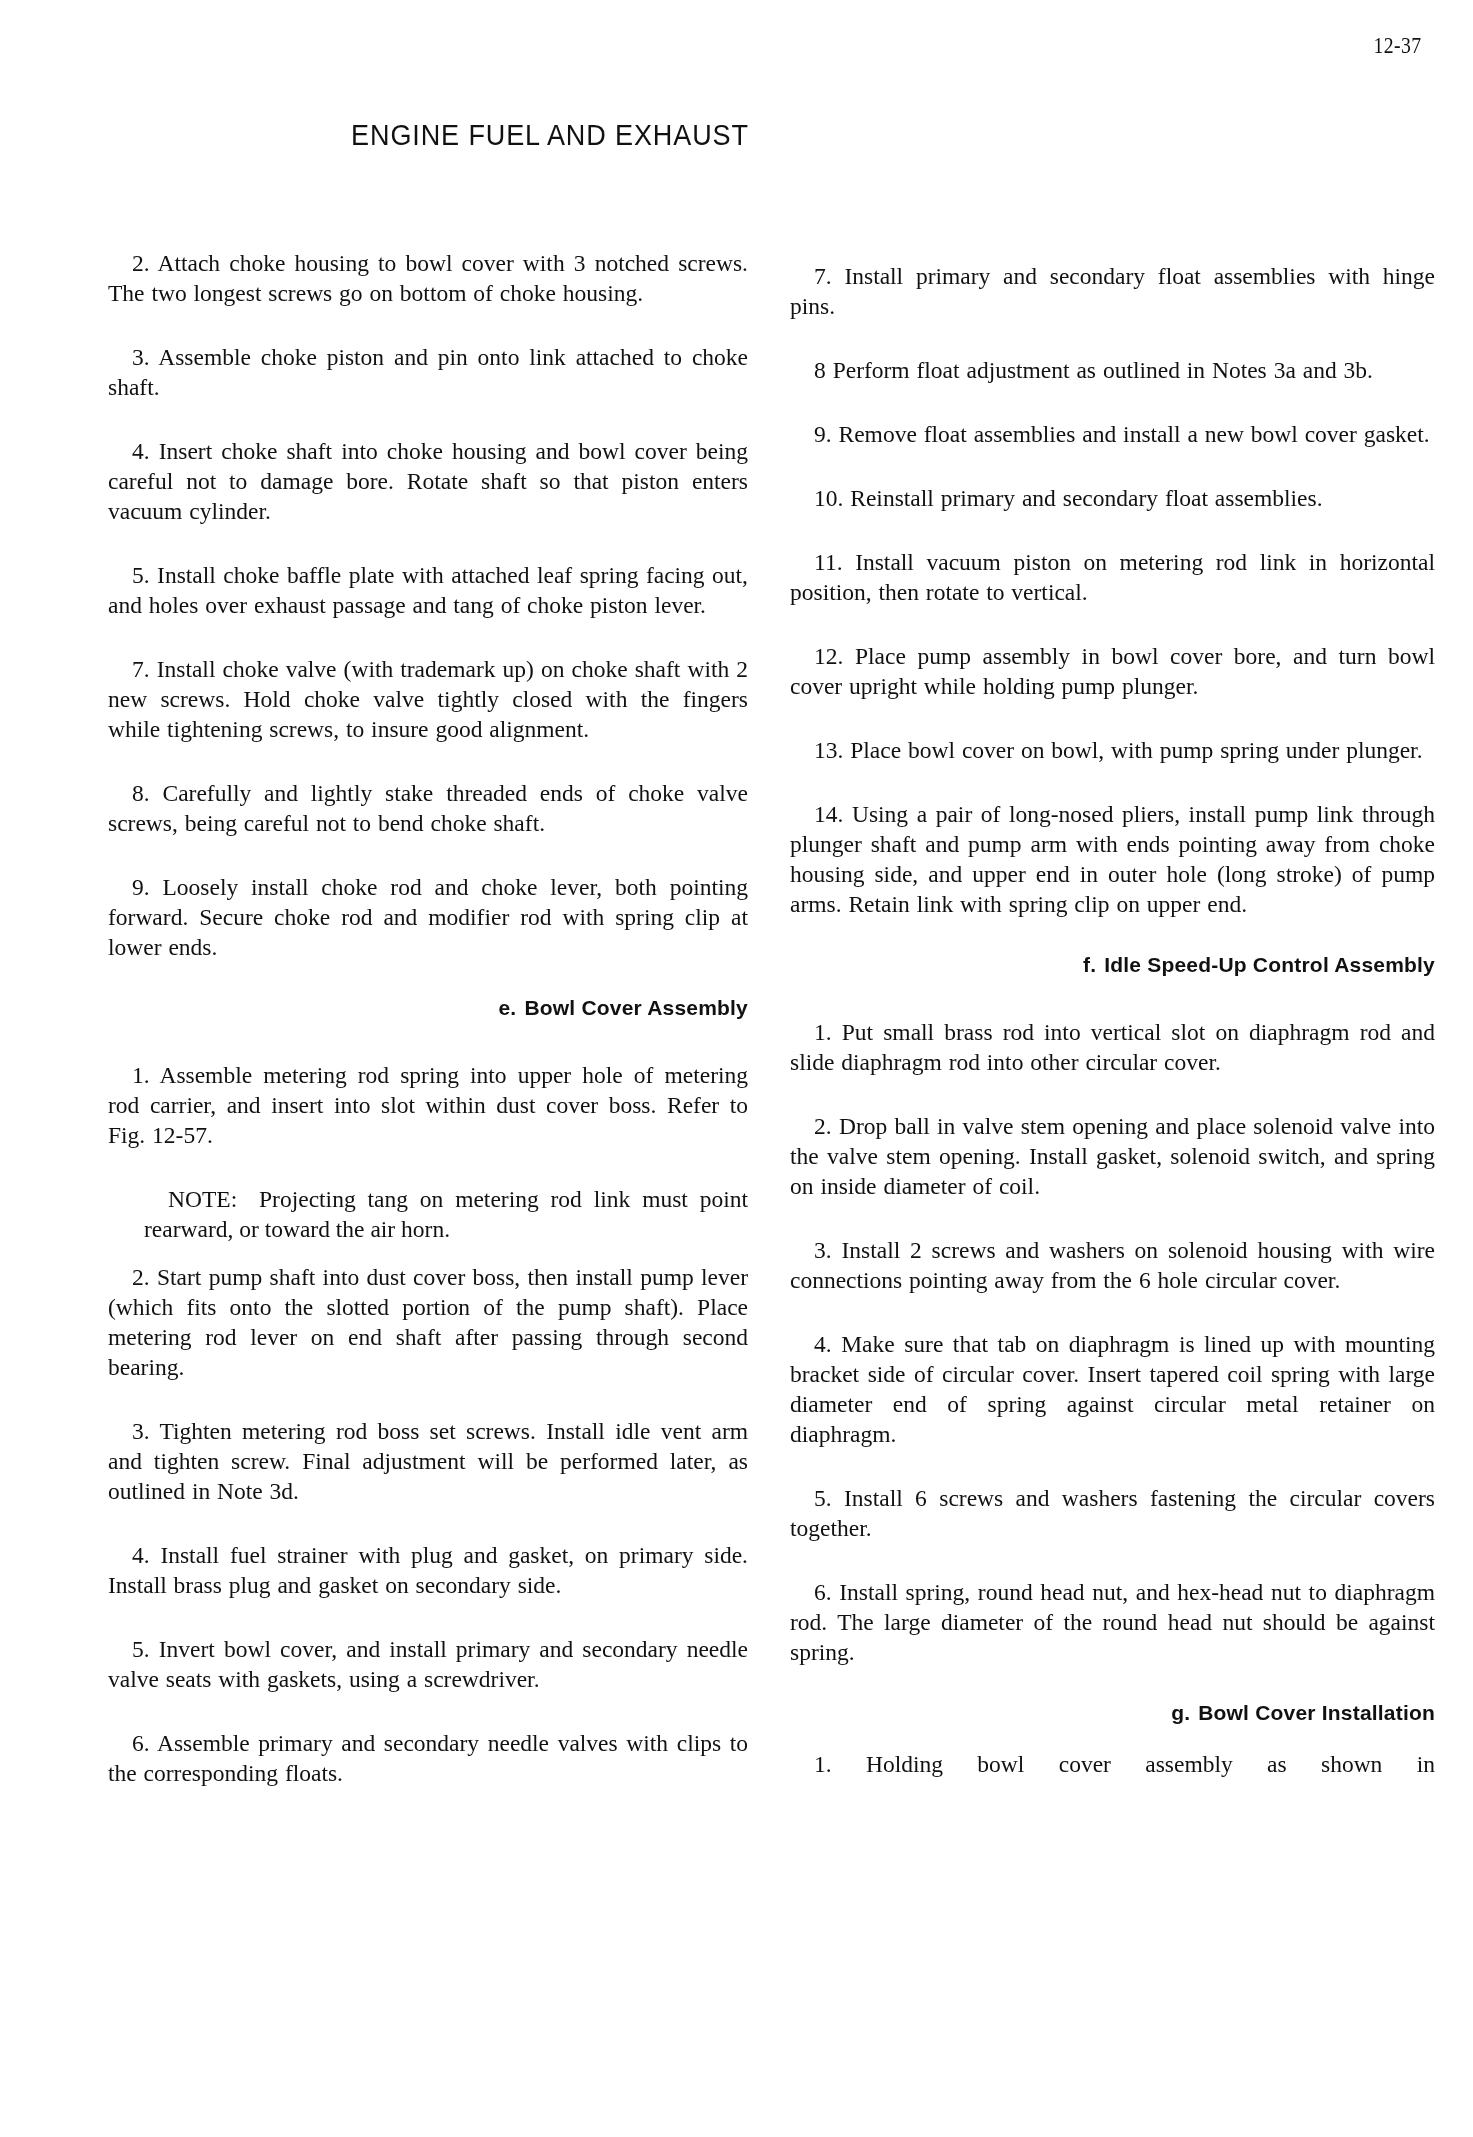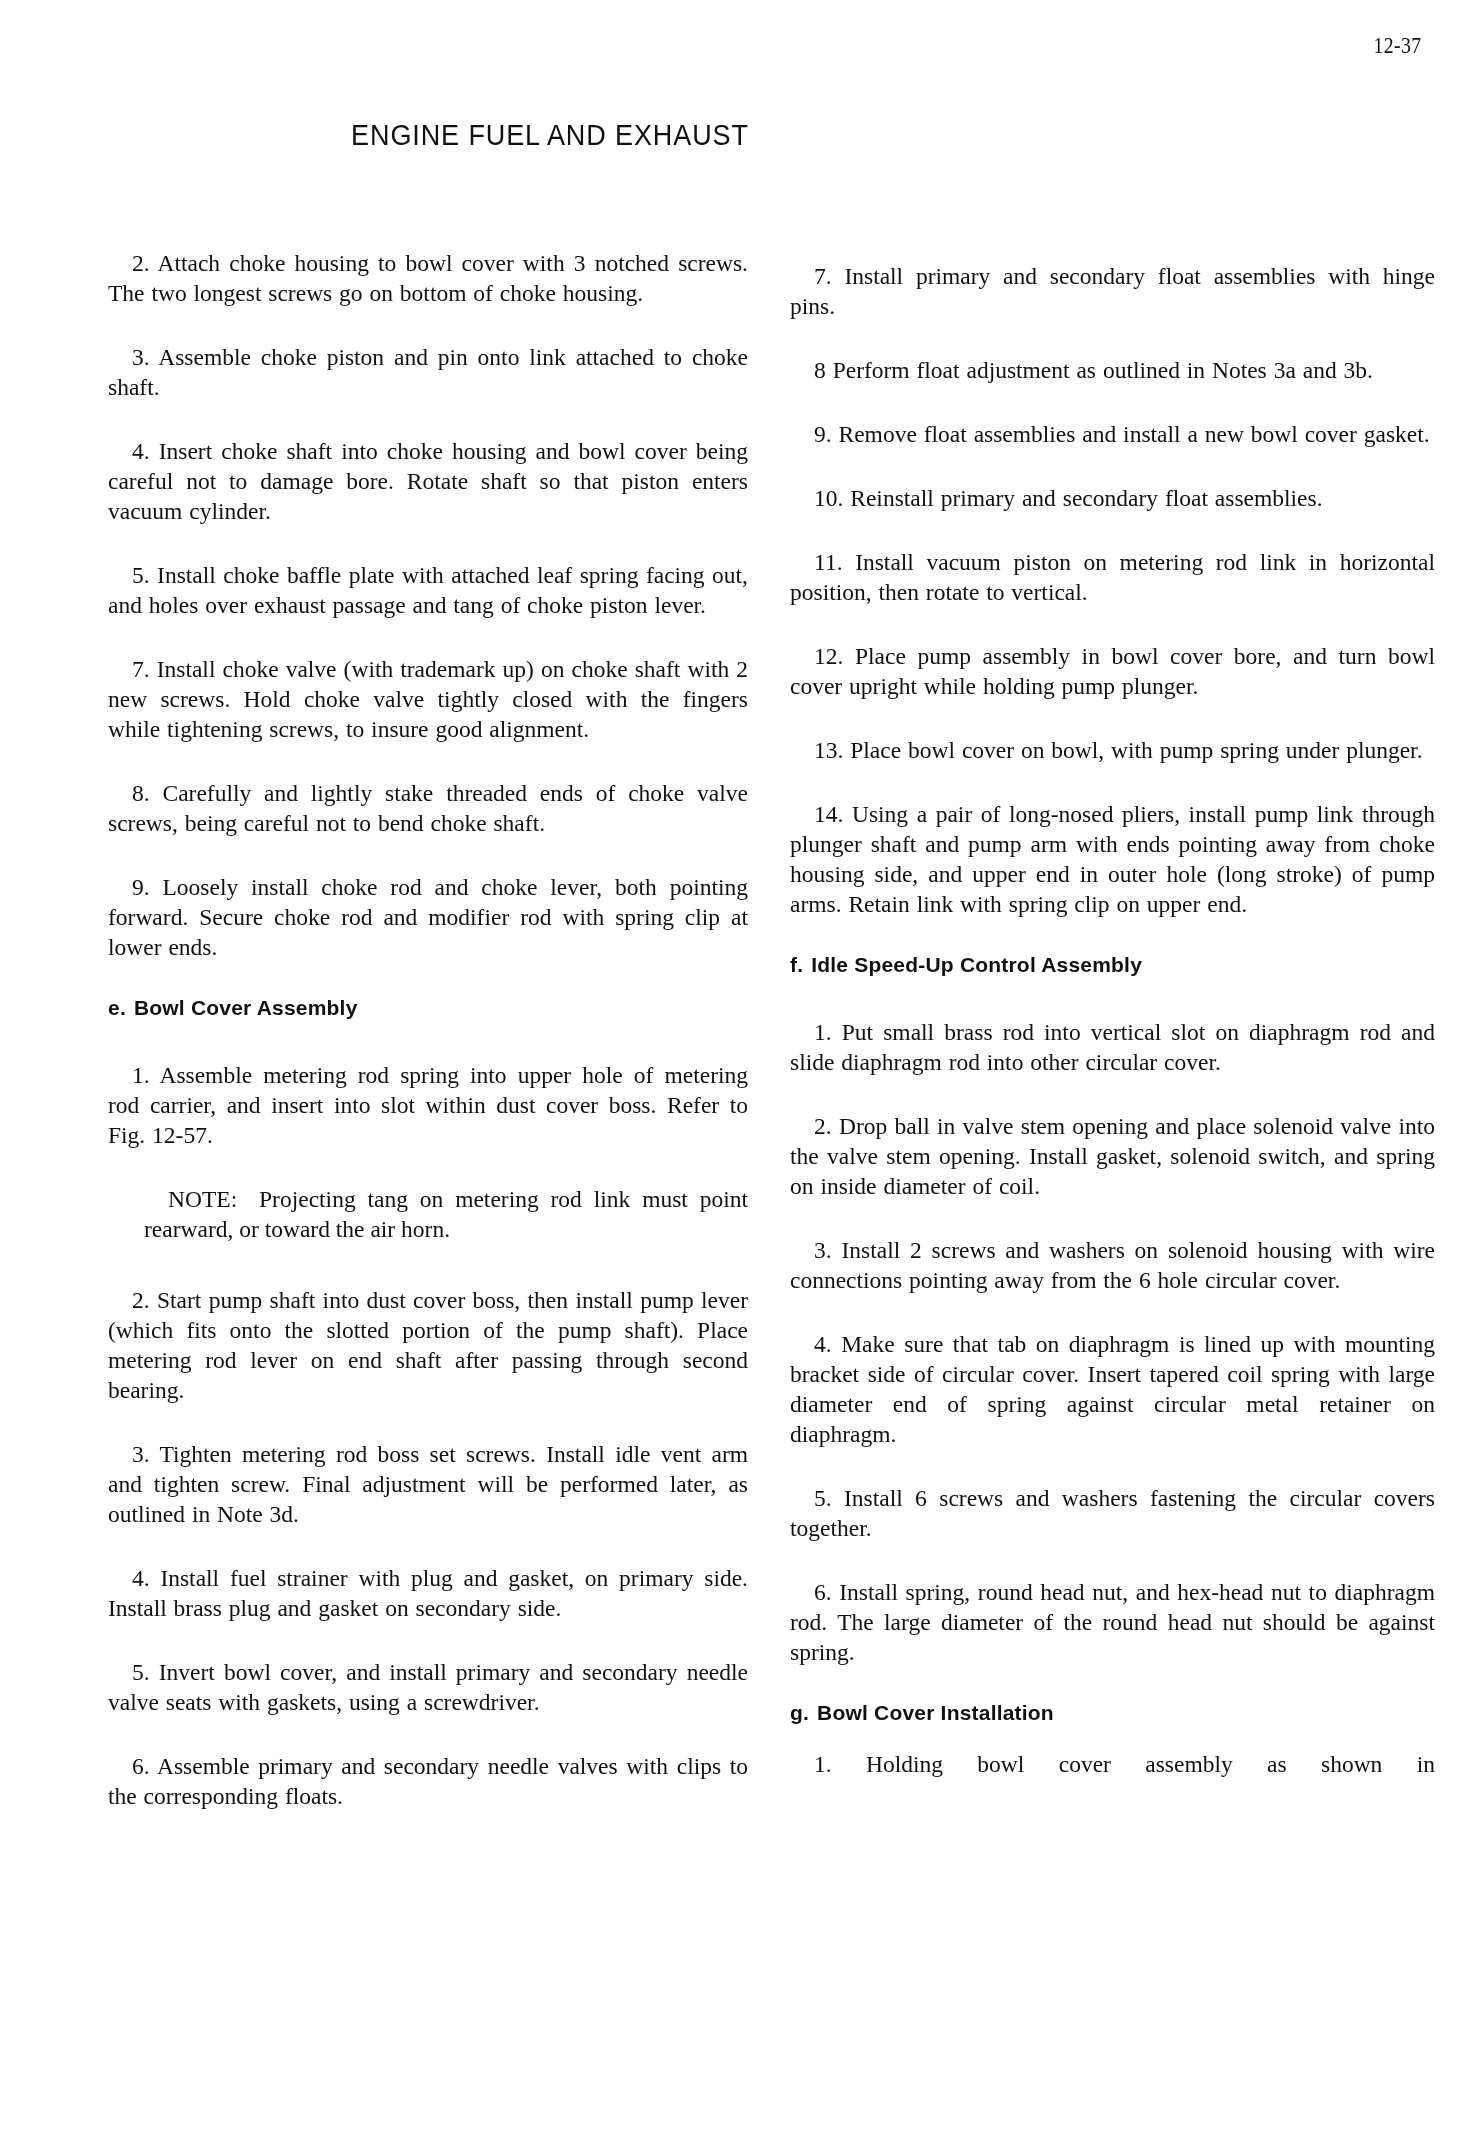--- a/index.html
+++ b/index.html
@@ -48,30 +48,31 @@
     line-height: 30px;
     text-align: justify;
     text-indent: 24px;
     margin: 0 0 34px 0;
     word-spacing: 1px;
   }
   .note {
     font-size: 23.5px;
     line-height: 30px;
     text-align: justify;
-    margin: 0 0 41px 36px;
+    margin: 0 0 18px 36px;
   }
   .note .note-label { margin-right: 10px; }
   .note-first { text-indent: 24px; }
   .section-heading {
     font-family: "Liberation Sans", "DejaVu Sans", sans-serif;
     font-weight: bold;
     font-size: 21px;
     margin: 6px 0 40px 0;
     letter-spacing: 0.2px;
+    text-align: right;
   }
   .section-heading .letter { margin-right: 8px; }
 </style>
 </head>
 <body>
 
 <div class="page-number">12-37</div>
 <div class="page-title">ENGINE FUEL AND EXHAUST</div>
 
 <div class="column col-left">

